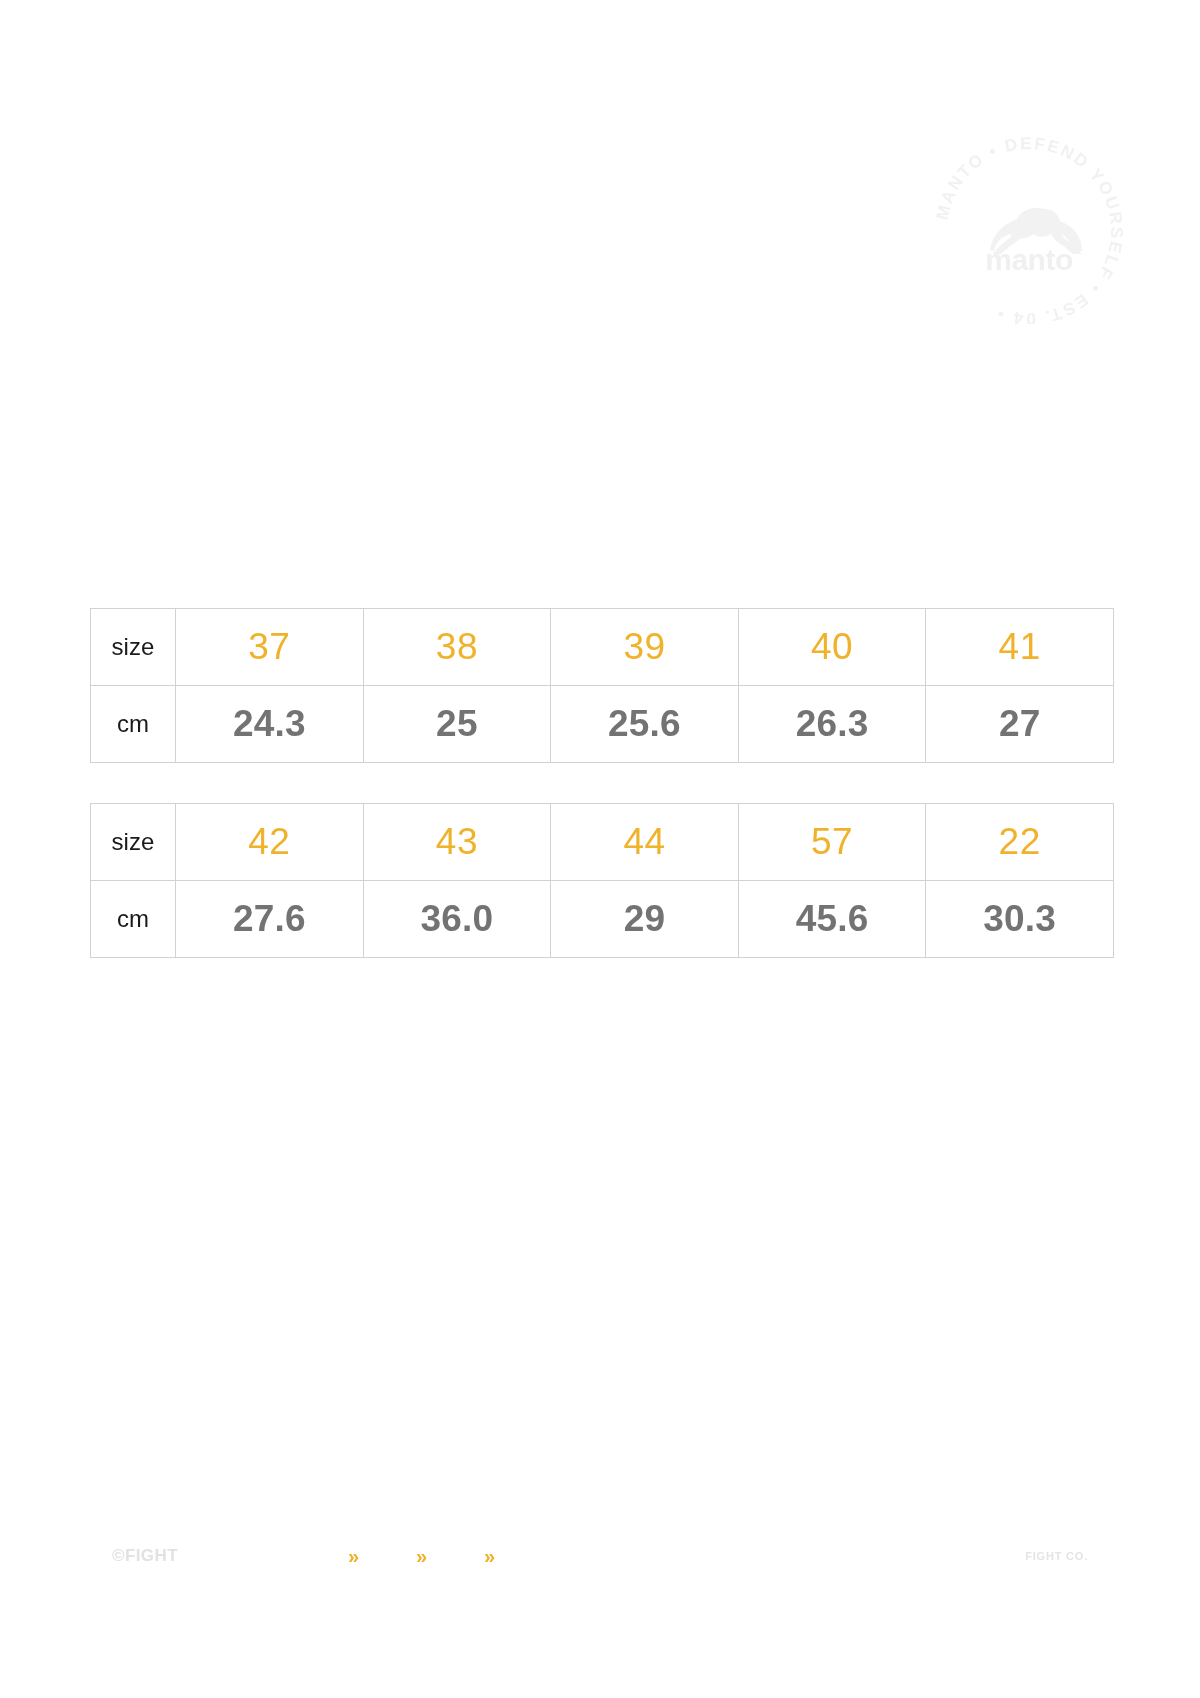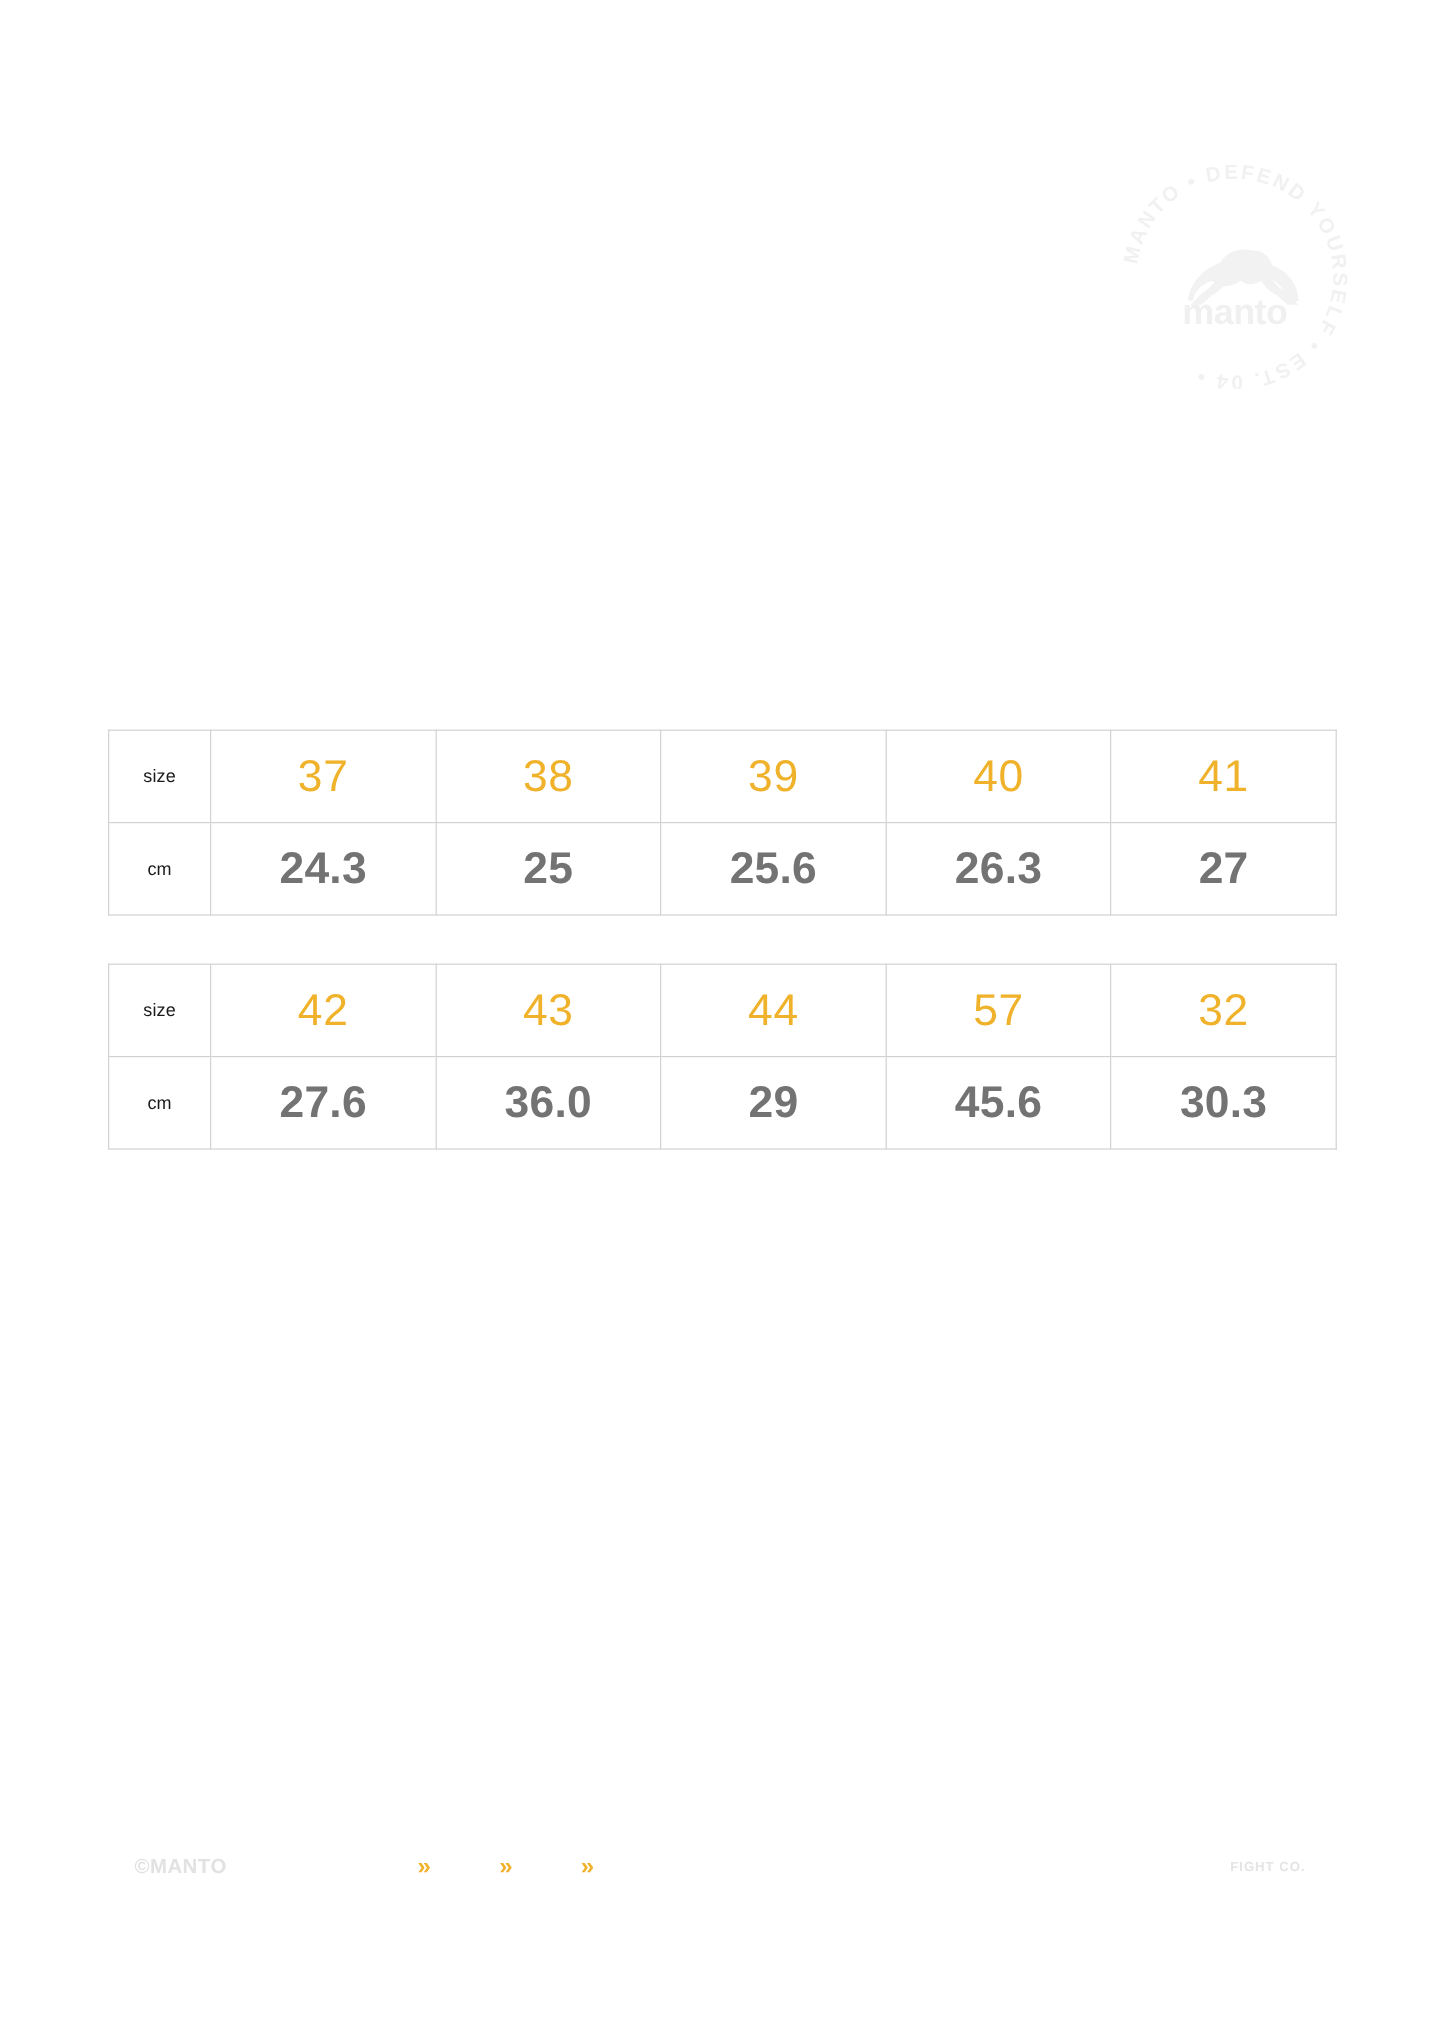--- a/index.html
+++ b/index.html
@@ -44,21 +44,21 @@
 
   table.size-table td {
     border: 1px solid #d2d2d2;
     text-align: center;
     vertical-align: middle;
     height: 76px;
     padding: 0;
   }
   td.label-cell {
     width: 84px;
-    font-size: 15px;
+    font-size: 24px;
     font-weight: 400;
     color: #1a1a1a;
     letter-spacing: 0.1px;
   }
   td.size-cell {
     font-size: 37px;
     font-weight: 400;
     color: #efb22a;
     letter-spacing: 0.5px;
     margin-top: 23px;
@@ -168,36 +168,36 @@
   </table>
 
   <table class="size-table">
     <tbody>
       <tr>
         <td class="label-cell">size</td>
         <td class="size-cell">42</td>
         <td class="size-cell">43</td>
         <td class="size-cell">44</td>
         <td class="size-cell">57</td>
-        <td class="size-cell">32</td>
+        <td class="size-cell">22</td>
       </tr>
       <tr>
         <td class="label-cell">cm</td>
         <td class="cm-cell">27.6</td>
         <td class="cm-cell">36.0</td>
         <td class="cm-cell">29</td>
         <td class="cm-cell">45.6</td>
         <td class="cm-cell">30.3</td>
       </tr>
     </tbody>
   </table>
 
 </div>
 
 <div class="footer">
-  <div class="footer-left">©MANTO</div>
+  <div class="footer-left">©FIGHT</div>
   <div class="chevrons">
     <span class="chev c1">»</span>
     <span class="chev c2">»</span>
     <span class="chev c3">»</span>
   </div>
   <div class="footer-right">FIGHT CO.</div>
 </div>
 
 </body></html>

